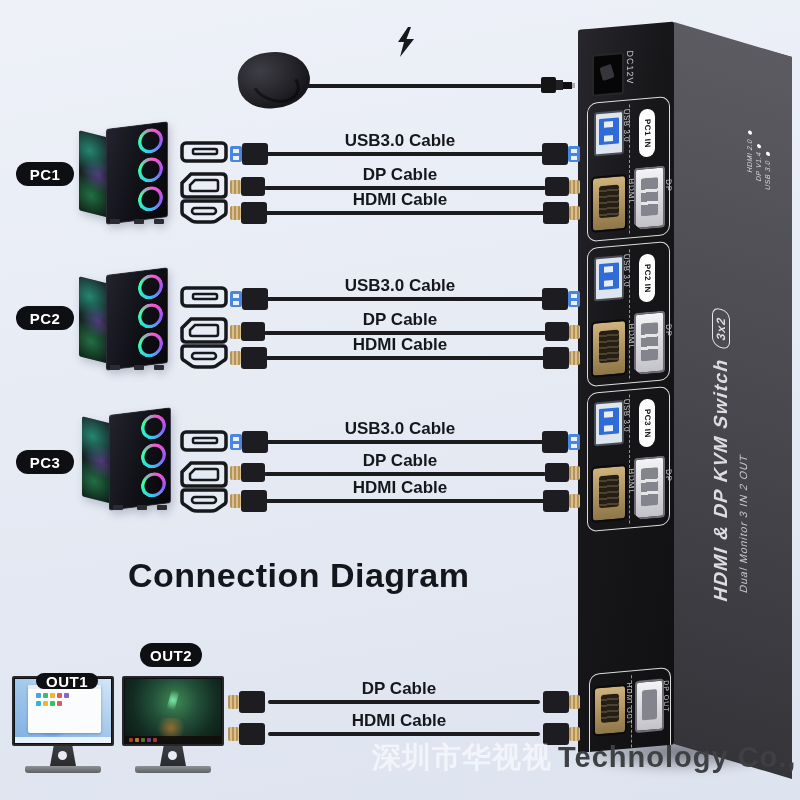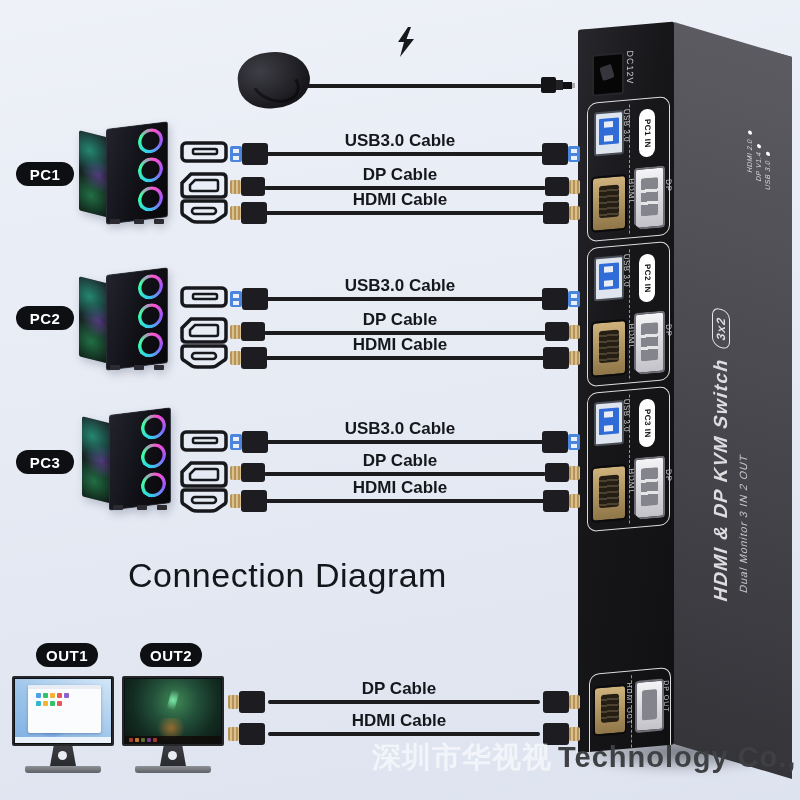--- a/index.html
+++ b/index.html
@@ -121,21 +121,21 @@
   
   .rot{position:absolute;transform:rotate(-90deg);transform-origin:left top;white-space:nowrap;}
   .side-title{left:36px;top:565px;width:425px;display:flex;align-items:center;gap:10px;
     font-size:19px;font-weight:bold;color:#dddde0;letter-spacing:1.5px;}
   .badge3x2{font-size:12px;border:1.5px solid #e6e6e9;border-radius:8px;padding:1px 7px;letter-spacing:1px;}
   .side-sub{left:63px;top:550px;width:310px;font-size:10.5px;color:#c9c9cd;letter-spacing:1px;}
   .spec{display:flex;align-items:center;gap:4px;width:58px;font-size:7px;color:#d6d6da;letter-spacing:.5px;}
   .spec .dot{width:4px;height:4px;border-radius:50%;background:#fff;flex:none;}
   .spec.s0{left:72px;top:128px;} .spec.s1{left:81px;top:134px;} .spec.s2{left:90px;top:140px;}
   
-  .main-title{position:absolute;left:128px;top:556px;font-size:34px;font-weight:400;
+  .main-title{position:absolute;left:128px;top:556px;font-size:34px;font-weight:700;
     color:#14161c;letter-spacing:.5px;z-index:3;}
   
   .monitor{position:absolute;width:102px;z-index:3;}
   .m-screen{width:98px;height:66px;background:#0d0f12;border:2px solid #26272b;border-radius:2px;
     position:relative;overflow:hidden;}
   .scr{position:absolute;inset:1px;}
   .scr.win{background:linear-gradient(210deg,#d3e6f6 0%,#9cc4ea 55%,#7fb0e2 100%);}
   .scr.win::before{content:'';position:absolute;left:18%;top:50%;width:40px;height:26px;border-radius:50%;
     background:radial-gradient(circle,rgba(47,106,216,.55),transparent 70%);}
   .win-window{position:absolute;left:14%;top:9%;width:64%;height:64%;background:#fbfcfe;
@@ -493,21 +493,21 @@
     </div>
     <div class="rot side-title">
       <span>HDMI &amp; DP KVM Switch</span>
       <span class="badge3x2">3x2</span>
     </div>
     <div class="rot side-sub">Dual Monitor 3 IN 2 OUT</div>
   </div>
 
   <div class="main-title">Connection Diagram</div>
 
-  <div class="pill" style="left:36px;top:643px;width:62px;height:24px;">OUT1</div>
+  <div class="pill" style="left:36px;top:673px;width:62px;height:16px;">OUT1</div>
   <div class="pill" style="left:140px;top:643px;width:62px;height:24px;">OUT2</div>
 
   <div class="monitor" style="left:12px;top:676px;">
     <div class="m-screen">
       <div class="scr win">
         <div class="win-window">
           <div class="irow">
               <i style="background:#4aa3e8"></i>
               <i style="background:#35c06b"></i>
               <i style="background:#f2b431"></i>

